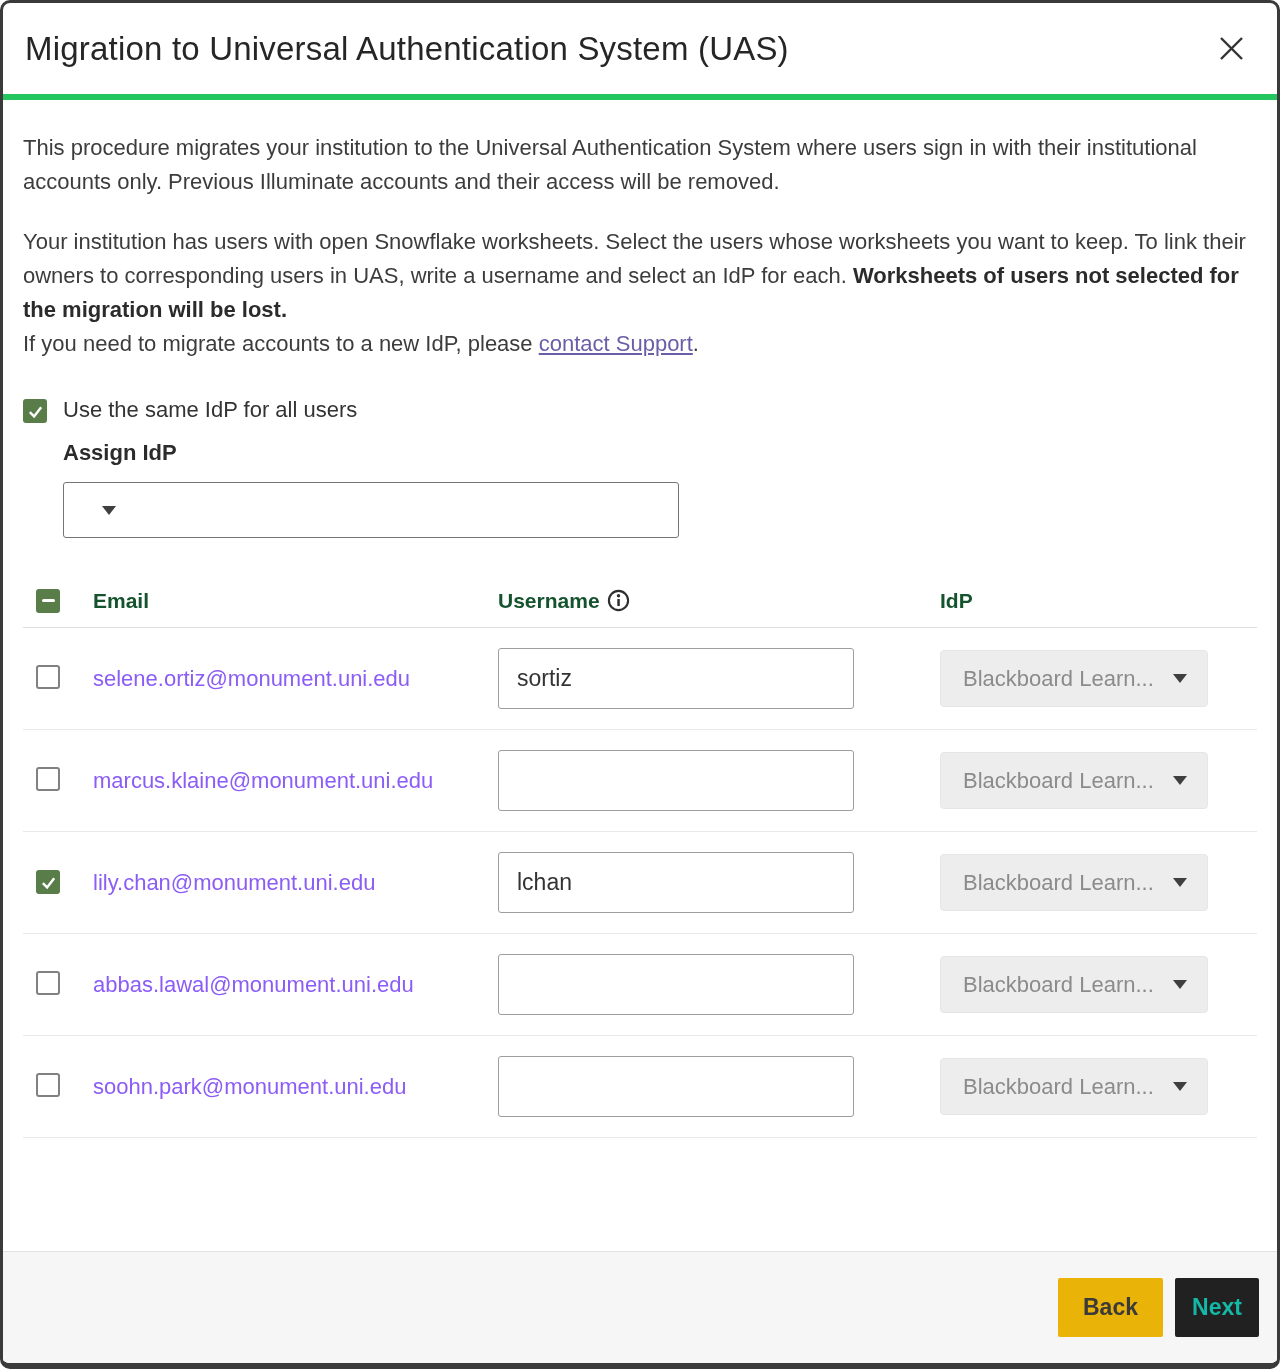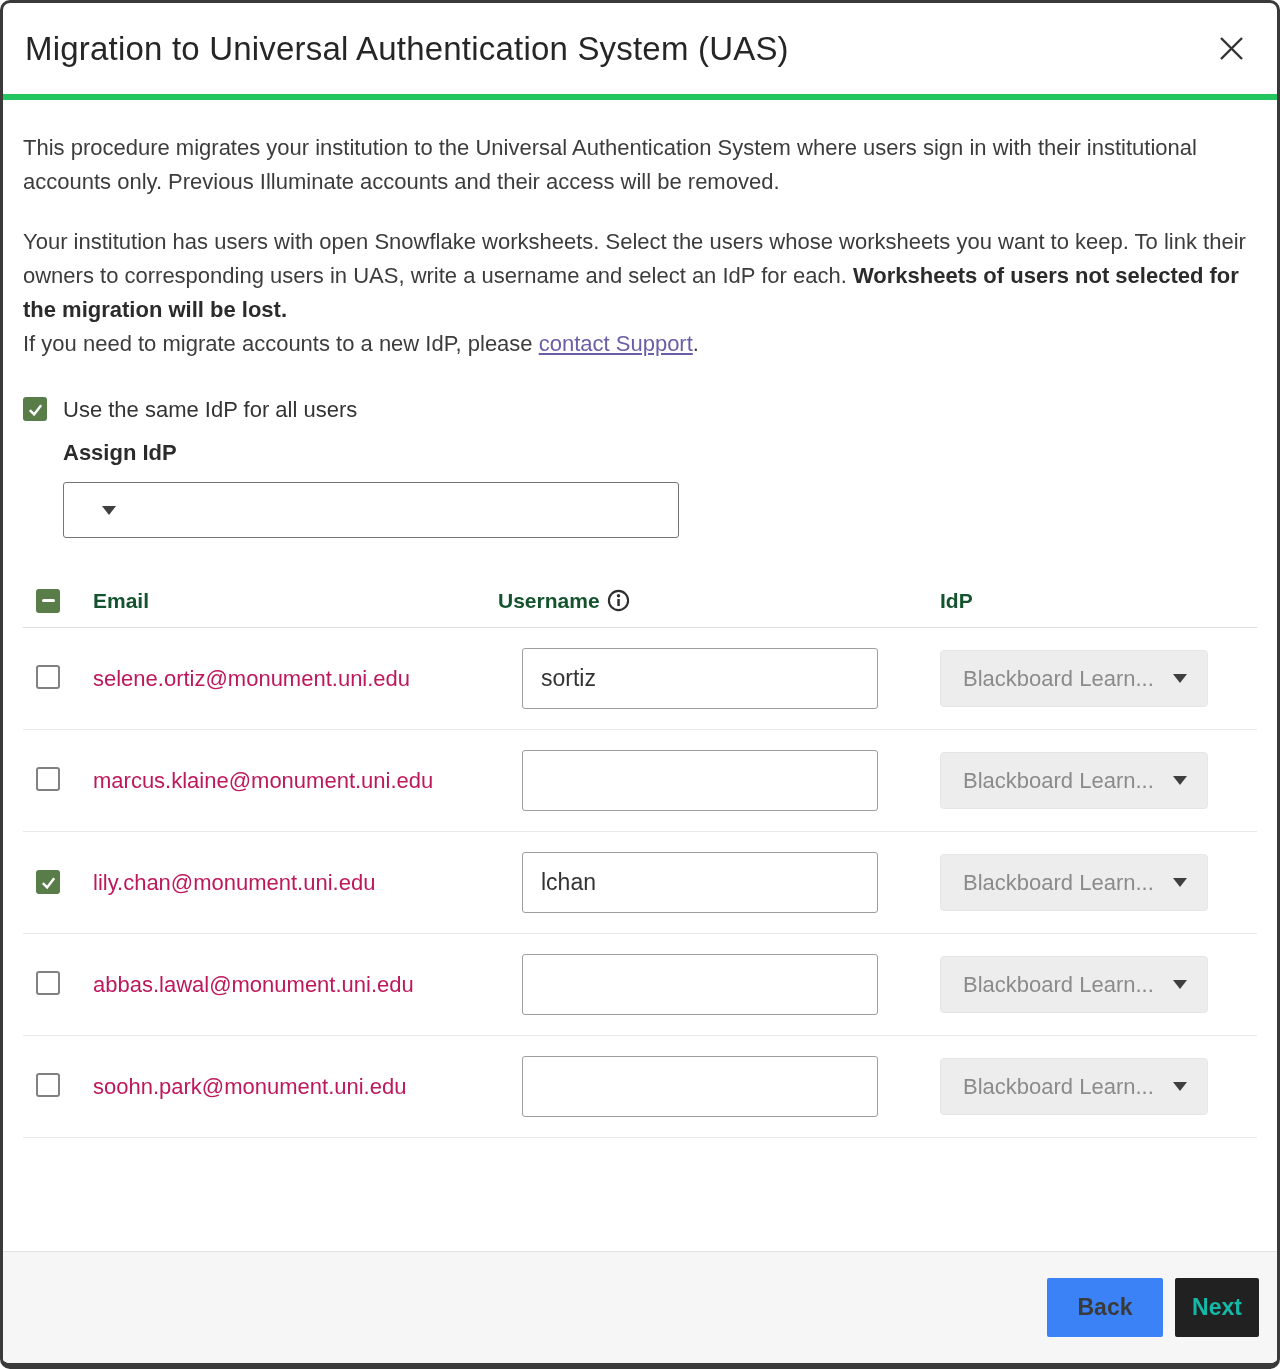--- a/index.html
+++ b/index.html
@@ -53,21 +53,21 @@
   }
   .checkbox svg, .checkbox .dash { display: none; }
   .checkbox.checked, .checkbox.indeterminate {
     border: none; background: #587d49;
   }
   .checkbox.checked svg { display: block; }
   .checkbox.indeterminate .dash {
     display: block; width: 13px; height: 3.5px; border-radius: 2px; background: #fff;
   }
   .same-idp-row {
-    margin-top: 36px; display: flex; align-items: flex-start;
+    margin-top: 36px; display: flex; align-items: flex-end;
   }
   .same-idp-label { margin-left: 16px; font-size: 22px; color: #333; }
   .assign-label {
     margin: 17px 0 0 40px; font-size: 22px; font-weight: bold; color: #2b2b2b;
   }
   .idp-dropdown-main {
     margin: 16px 0 0 40px; width: 616px; height: 56px;
     border: 1px solid #757575; border-radius: 3px; background: #fff;
     display: flex; align-items: center; padding: 0 24px 0 22px;
     font-size: 23px; color: #3b3b3b; cursor: pointer;
@@ -94,47 +94,47 @@
   }
   .th {
     font-size: 21px; font-weight: bold; color: #14532d;
     display: flex; align-items: center;
   }
   .info-icon { margin-left: 7px; display: inline-flex; }
   .trow {
     height: 102px;
     border-bottom: 1px solid #e9e9e9;
   }
-  .cell-email { font-size: 22px; color: #be185d; }
+  .cell-email { font-size: 22px; color: #8b5cf6; }
   .uname-input {
     width: 356px; height: 61px;
     border: 1px solid #9e9e9e; border-radius: 3px;
     font-family: "Liberation Sans", sans-serif;
     font-size: 23px; color: #333; padding: 0 18px;
-    outline: none; background: #fff; margin-left: 24px;
+    outline: none; background: #fff;
   }
   .idp-select {
     width: 268px; height: 57px;
     background: #ededed; border: 1px solid #e6e6e6; border-radius: 4px;
     display: flex; align-items: center; justify-content: space-between;
     padding: 0 20px 0 22px; cursor: default;
   }
   .idp-select .label { font-size: 22px; color: #8b8b8b; }
   
   .dlg-footer {
     flex: 0 0 auto; height: 112px;
     background: #f6f6f6; border-top: 1px solid #e2e2e2;
     display: flex; align-items: center; justify-content: flex-end;
     padding-right: 18px; gap: 12px;
   }
   .btn {
     height: 59px; border: none; border-radius: 2px; cursor: pointer;
     font-family: "Liberation Sans", sans-serif; font-size: 23px;
   }
-  .btn-back { width: 116px; background: #3b82f6; color: #3a3a3a; font-weight: bold; }
+  .btn-back { width: 105px; background: #eab308; color: #3a3a3a; font-weight: bold; }
   .btn-next { width: 84px; background: #212121; color: #14b8a6; font-weight: bold; }
 </style>
 </head>
 <body>
 
 <div class="frame">
 
   <div class="dlg-header">
     <div class="dlg-title">Migration to Universal Authentication System (UAS)</div>
     <button class="close-btn">

